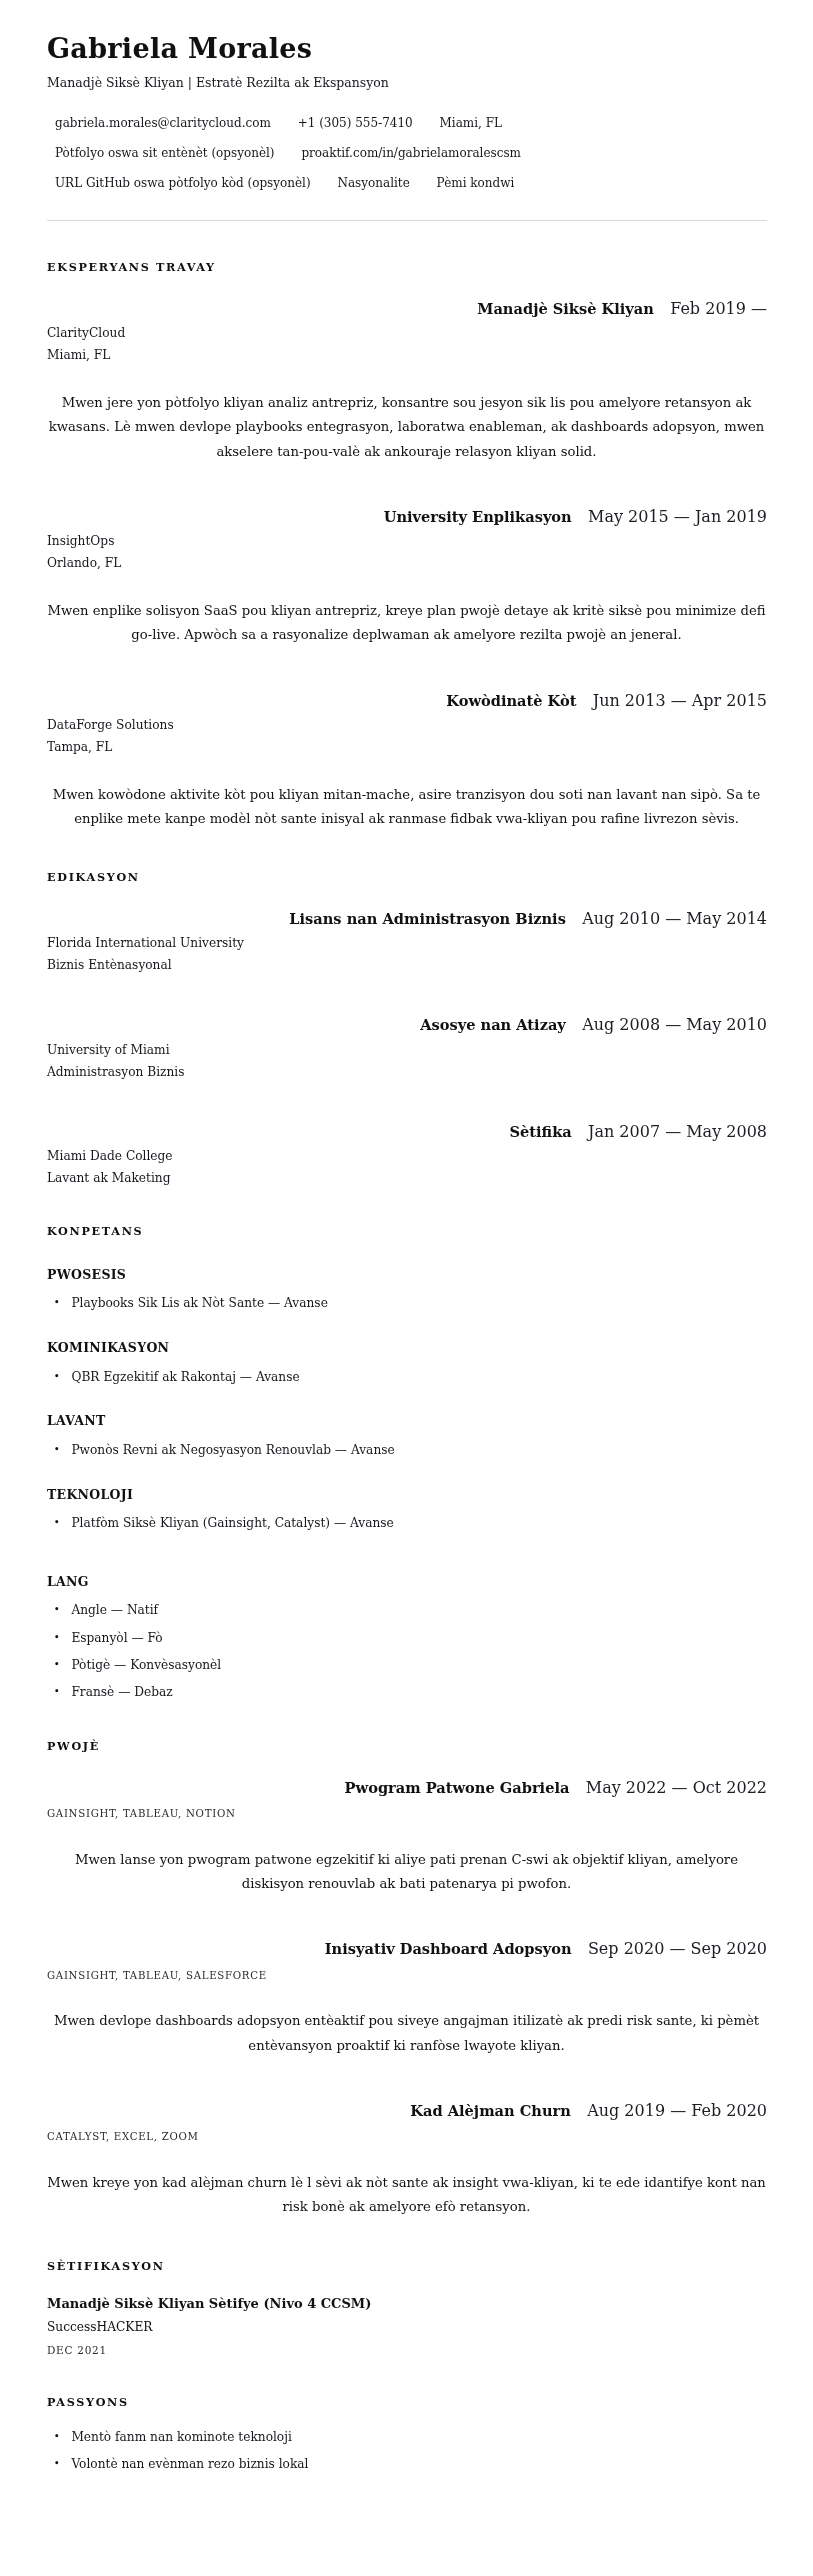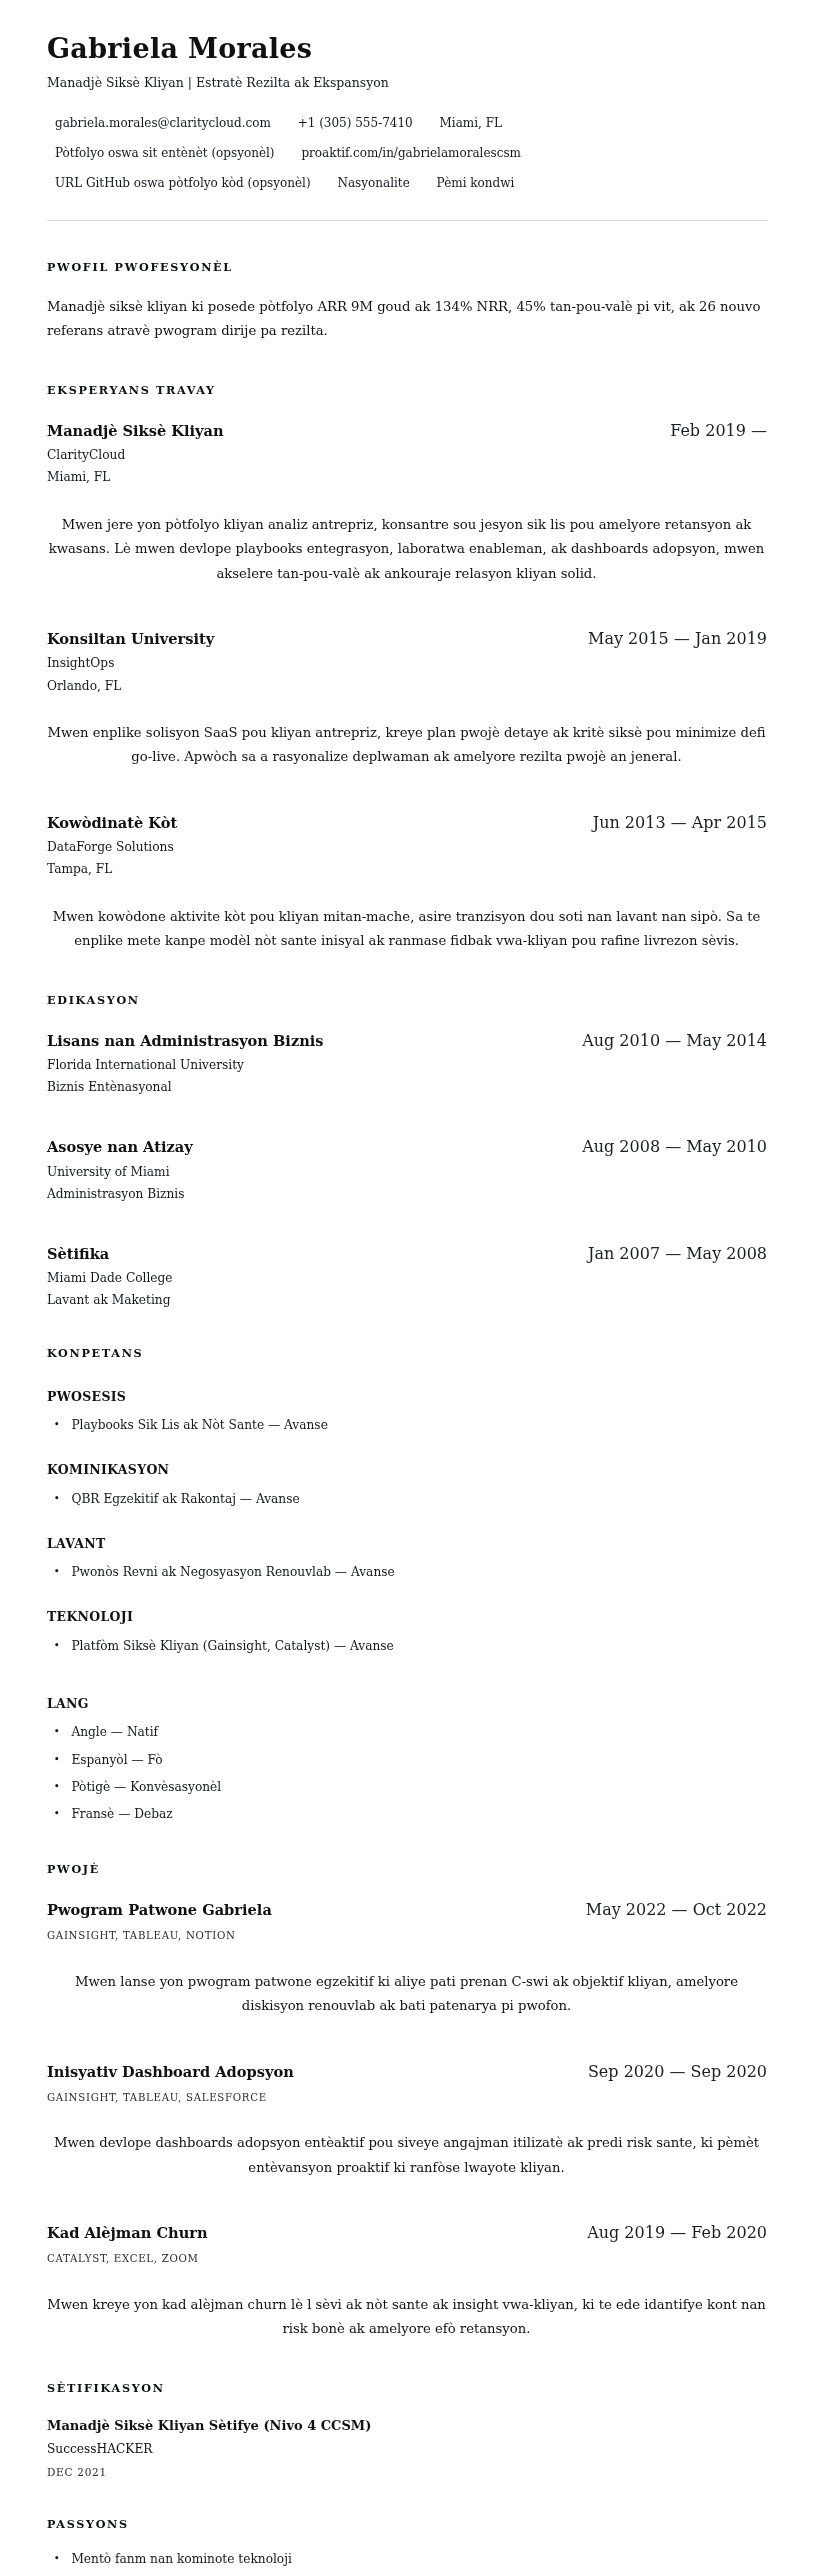--- a/index.html
+++ b/index.html
@@ -58,21 +58,21 @@
     font-size: 13.2px;
     line-height: 24.4px;
     max-width: 719px;
   }
 
   
   .entry { margin-top: 24.4px; }
   .entry + .entry { margin-top: 43px; }
   .entry-head {
     display: flex;
-    justify-content: space-between;
+    justify-content: flex-end;
     align-items: baseline;
   }
   .entry-title {
     font-size: 14.6px;
     font-weight: bold;
     line-height: 1.25;
   }
   .entry-dates {
     font-size: 16px;
     color: #1c1e24;
@@ -166,41 +166,37 @@
     </div>
     <div class="contact-row">
       <span>URL GitHub oswa pòtfolyo kòd (opsyonèl)</span>
       <span>Nasyonalite</span>
       <span>Pèmi kondwi</span>
     </div>
   </div>
 
   <hr class="divider">
 
-  <div class="section">
-    <div class="section-heading">PWOFIL PWOFESYONÈL</div>
-    <div class="profile-text">Manadjè siksè kliyan ki posede pòtfolyo ARR 9M goud ak 134% NRR, 45% tan-pou-valè pi vit, ak 26 nouvo referans atravè pwogram dirije pa rezilta.</div>
-  </div>
 
   <div class="section">
     <div class="section-heading">EKSPERYANS TRAVAY</div>
 
     <div class="entry">
       <div class="entry-head">
         <div class="entry-title">Manadjè Siksè Kliyan</div>
         <div class="entry-dates">Feb 2019 —</div>
       </div>
       <div class="entry-sub">ClarityCloud</div>
       <div class="entry-sub">Miami, FL</div>
       <div class="entry-desc">Mwen jere yon pòtfolyo kliyan analiz antrepriz, konsantre sou jesyon sik lis pou amelyore retansyon ak kwasans. Lè mwen devlope playbooks entegrasyon, laboratwa enableman, ak dashboards adopsyon, mwen akselere tan-pou-valè ak ankouraje relasyon kliyan solid.</div>
     </div>
 
     <div class="entry">
       <div class="entry-head">
-        <div class="entry-title">Konsiltan University</div>
+        <div class="entry-title">University Enplikasyon</div>
         <div class="entry-dates">May 2015 — Jan 2019</div>
       </div>
       <div class="entry-sub">InsightOps</div>
       <div class="entry-sub">Orlando, FL</div>
       <div class="entry-desc">Mwen enplike solisyon SaaS pou kliyan antrepriz, kreye plan pwojè detaye ak kritè siksè pou minimize defi go-live. Apwòch sa a rasyonalize deplwaman ak amelyore rezilta pwojè an jeneral.</div>
     </div>
 
     <div class="entry">
       <div class="entry-head">
         <div class="entry-title">Kowòdinatè Kòt</div>

